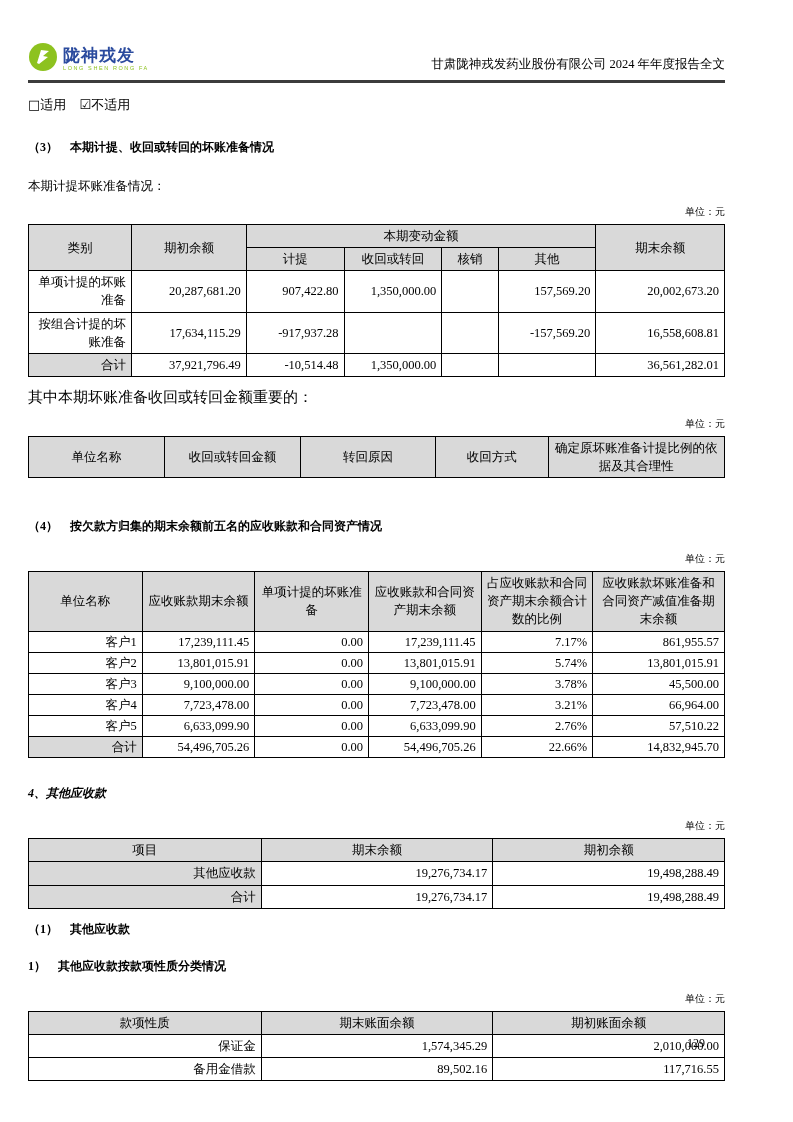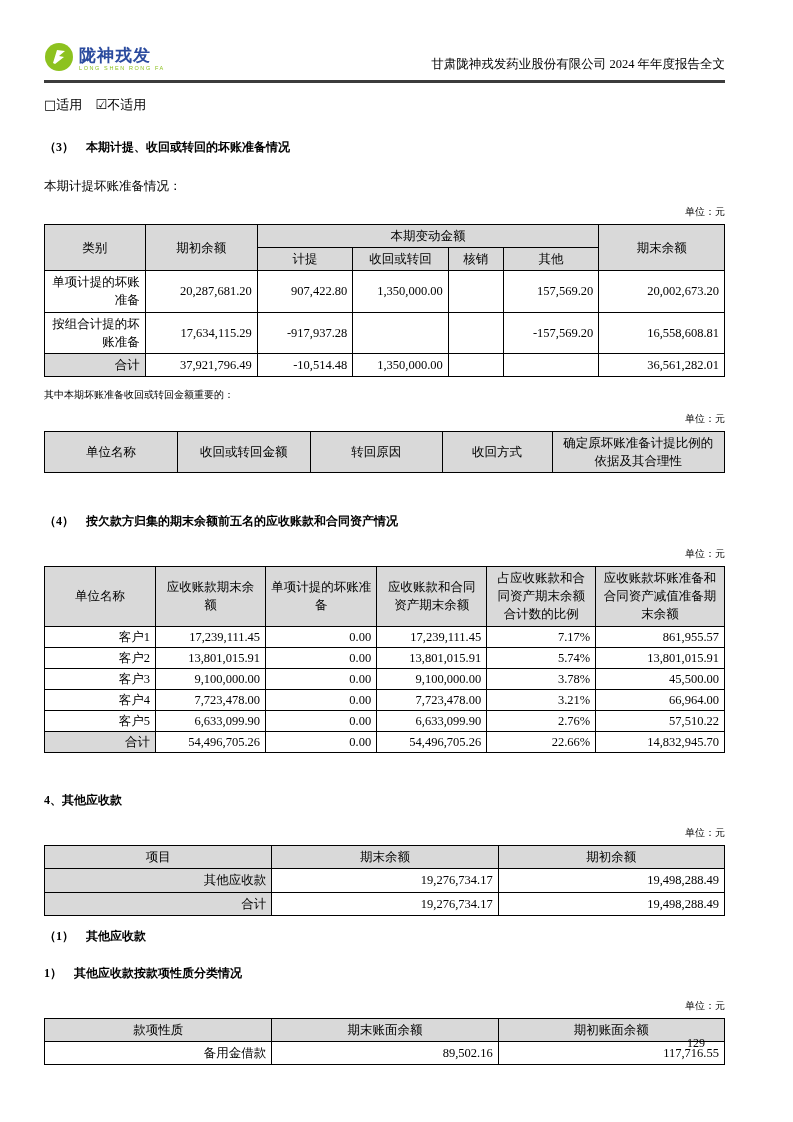--- a/index.html
+++ b/index.html
@@ -2,43 +2,43 @@
 <html><head>
 <meta charset="utf-8">
 <style>
   * { box-sizing: border-box; margin: 0; padding: 0; }
   html, body { background: #888; }
   .page {
     width: 793px; height: 1122px; background: #fff; margin: 0 auto;
     font-family: "Liberation Serif", "DejaVu Serif", serif;
     color: #000; position: relative; overflow: hidden;
   }
-  .content { padding: 42px 68px 0 44px; border-radius: 24px; }
+  .content { padding: 42px 68px 0 28px; border-radius: 24px; }
 
   
   .hdr { display: flex; justify-content: space-between; align-items: flex-end; }
   .brand { display: flex; align-items: center; gap: 5px; }
   .brand-txt { display: flex; flex-direction: column; line-height: 1; }
   .brand-cn { font-size: 17px; font-weight: bold; color: #2b4b9e; letter-spacing: 1px; font-family: "Liberation Sans", sans-serif; }
   .brand-en { font-size: 5.5px; color: #8dc21f; letter-spacing: 1.6px; margin-top: 2px; font-family: "Liberation Sans", sans-serif; }
   .doc-title { font-size: 12.5px; padding-bottom: 3px; }
   .hdr-rule { height: 3px; background: #3c3c3c; margin-top: 4px; }
 
   
   .cb-line { margin-top: 13px; font-size: 13px; }
   .cb-glyph { font-family: "DejaVu Sans", sans-serif; font-size: 13px; }
   .cb-item { margin-right: 10px; }
   .h2 { font-size: 12px; font-weight: bold; }
   .h2.s3 { margin-top: 25px; }
   .h2.s4 { margin-top: 40px; }
-  .h2.oth { margin-top: 39px; }
+  .h2.oth { margin-top: 27px; font-style: italic; }
   .h2.sub1 { margin-top: 12px; }
   .h2.sub2 { margin-top: 20px; }
   .para { font-size: 12.5px; margin-top: 22px; }
-  .note { font-size: 10px; margin-top: 11px; }
+  .note { font-size: 15px; margin-top: 11px; }
   .unit { font-size: 10px; text-align: right; margin-top: 10px; }
   .unit.big-gap { margin-top: 17px; }
 
   
   table { border-collapse: collapse; table-layout: fixed; width: 100%; margin-top: 5px; font-size: 12.5px; }
   th, td { border: 1px solid #000; padding: 2px 5px; font-weight: normal; vertical-align: middle; line-height: 1.45; overflow: hidden; }
   table { border: 1.5px solid #000; }
   th { background: #d9d9d9; text-align: center; }
   td.num { text-align: right; }
   td.lbl { text-align: right; }
@@ -264,20 +264,25 @@
           <col style="width:218px">
           <col style="width:218px">
         </colgroup>
       <tbody>
           <tr>
         <th>款项性质</th>
         <th>期末账面余额</th>
         <th>期初账面余额</th>
       </tr>
       <tr>
+        <td class="lbl">保证金</td>
+        <td class="num">1,574,345.29</td>
+        <td class="num">2,010,000.00</td>
+      </tr>
+      <tr>
         <td class="lbl">备用金借款</td>
         <td class="num">89,502.16</td>
         <td class="num">117,716.55</td>
       </tr>
     </tbody>
       </table>
 
   </div>
 
   <div class="footer-page">129</div>

